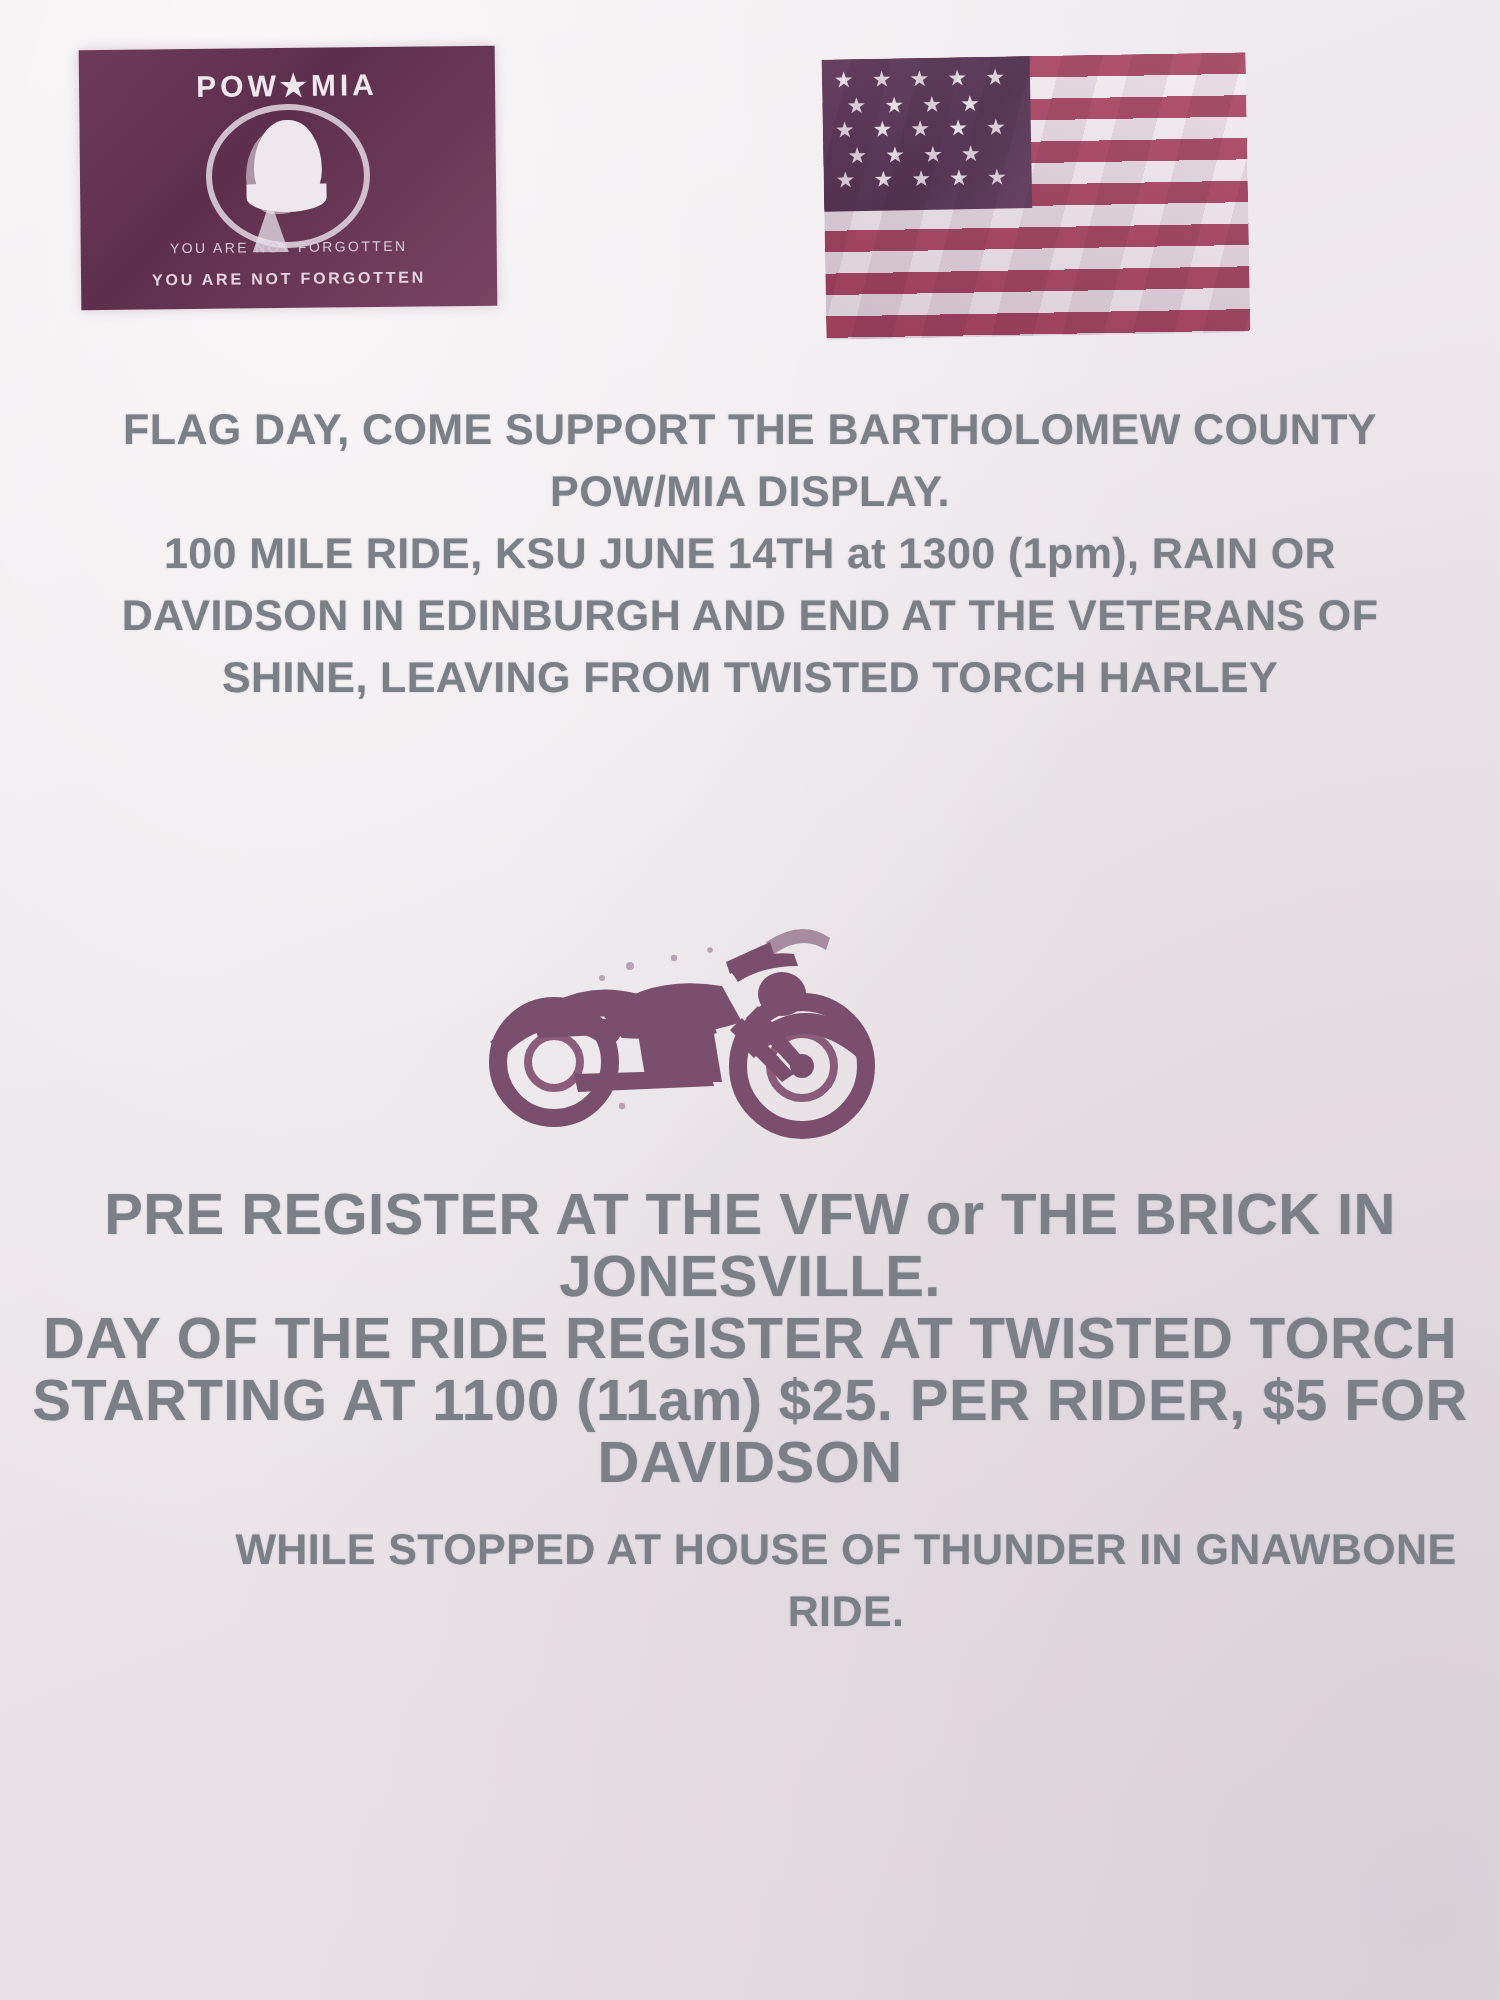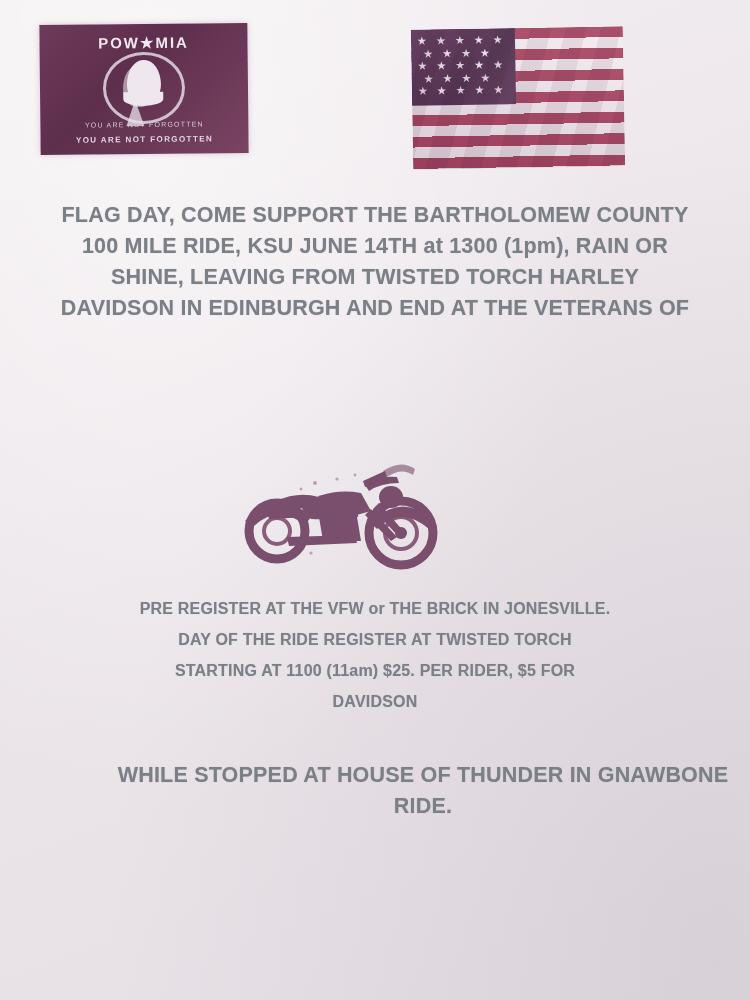--- a/index.html
+++ b/index.html
@@ -199,21 +199,21 @@
     text-shadow: 0 0 1px rgba(120,125,135,0.35);
   }
   #block-main {
     top: 200px;
     font-size: 21.5px;
     line-height: 31px;
     letter-spacing: 0.2px;
   }
   #block-register {
     top: 593px;
-    font-size: 16px;
+    font-size: 29px;
     line-height: 31px;
     letter-spacing: 0.2px;
   }
   #block-donate {
     top: 760px;
     font-size: 21.5px;
     line-height: 31px;
     letter-spacing: 0.2px;
     padding-left: 48px;
   }
@@ -260,23 +260,24 @@
 ★ ★ ★ ★ ★</div>
       </div>
       <div class="us-wave"></div>
       <div class="us-shade"></div>
     </div>
 
   </div>
 
   <div class="text-block" id="block-main">
     <span class="line">FLAG DAY, COME SUPPORT THE BARTHOLOMEW COUNTY</span>
+    <span class="line">POW/MIA DISPLAY.</span>
     <span class="line">100 MILE RIDE, KSU JUNE 14TH at 1300 (1pm), RAIN OR</span>
+    <span class="line">DAVIDSON IN EDINBURGH AND END AT THE VETERANS OF</span>
     <span class="line">SHINE, LEAVING FROM TWISTED TORCH HARLEY</span>
-    <span class="line">DAVIDSON IN EDINBURGH AND END AT THE VETERANS OF</span>
   </div>
 
   <div class="moto">
     <svg width="250" height="150" viewBox="0 0 250 150" aria-hidden="true">
       <g fill="#6b3a5c" opacity="0.88">
 
         <circle cx="62" cy="106" r="28" fill="none" stroke="#6b3a5c" stroke-width="9"></circle>
         <circle cx="62" cy="106" r="13" fill="none" stroke="#7e4a6b" stroke-width="4"></circle>
 
         <circle cx="186" cy="108" r="32" fill="none" stroke="#6b3a5c" stroke-width="9"></circle>

